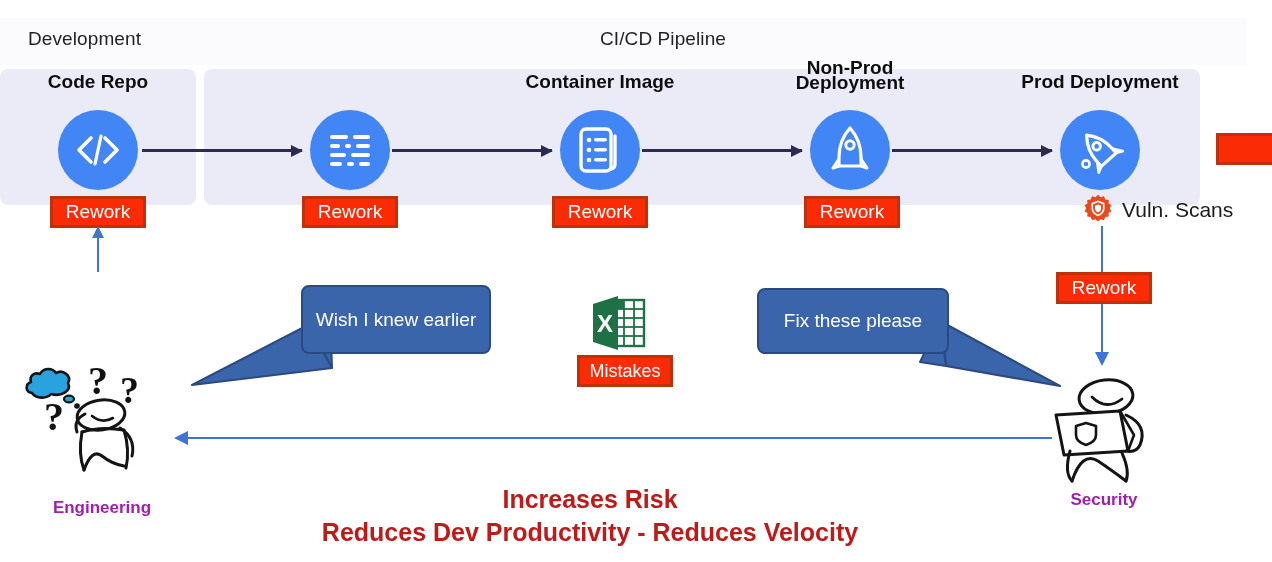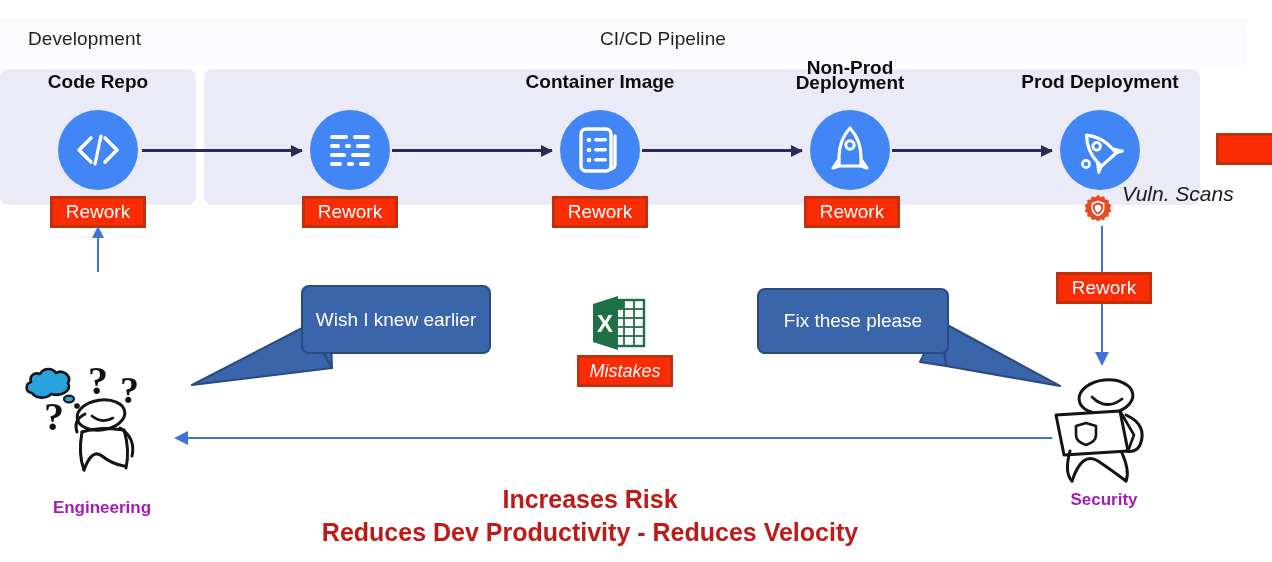--- a/index.html
+++ b/index.html
@@ -44,21 +44,21 @@
           color:#ffffff;font-size:19px;display:flex;align-items:center;justify-content:center;
           text-align:center;line-height:26px;}
 
   
   .tagline{position:absolute;left:0;top:483px;width:1180px;text-align:center;
            color:#bf1a17;font-weight:bold;font-size:25px;line-height:33px;}
 
   
   .person-label{position:absolute;font-size:17px;font-weight:bold;color:#a21caf;text-align:center;}
 
-  .vuln-label{position:absolute;left:1122px;top:182px;font-size:21px;color:#1b1b1b;white-space:nowrap;font-style:italic;}
+  .vuln-label{position:absolute;left:1122px;top:198px;font-size:21px;color:#1b1b1b;white-space:nowrap;}
 </style>
 </head>
 <body>
 
 <div class="stage">
 
   <div class="header-band"></div>
   <div class="band-title" id="t-dev">Development</div>
   <div class="band-title" id="t-cicd">CI/CD Pipeline</div>
 
@@ -197,21 +197,21 @@
         <line x1="25" y1="24" x2="54" y2="24"></line>
       <line x1="25" y1="33" x2="54" y2="33"></line>
         <line x1="25" y1="42" x2="54" y2="42"></line>
       <line x1="34" y1="6" x2="34" y2="52"></line>
         <line x1="44" y1="6" x2="44" y2="52"></line>
     </g>
     <rect x="25" y="6" width="9" height="9" fill="#1e7145"></rect>
     <path d="M3 10 L28 2 L28 56 L3 48 Z" fill="#1e7145"></path>
     <text x="15" y="38" font-family="Liberation Sans, sans-serif" font-size="24" font-weight="bold" fill="#ffffff" text-anchor="middle">X</text>
   </svg>
-  <div class="badge small" style="left:577px;top:355px;width:90px;font-style:italic;">Mistakes</div>
+  <div class="badge small" style="left:577px;top:355px;width:90px;">Mistakes</div>
 
   <svg style="position:absolute;left:16px;top:358px;" width="172" height="124" viewBox="0 0 172 124">
 
     <path d="M24 16 C18 14 13 18 15 24 C9 26 9 34 16 35 C20 41 31 41 35 36
              C45 39 56 33 52 25 C56 18 47 11 40 15 C36 9 27 10 24 16 Z" fill="#29a3dd" stroke="#141414" stroke-width="2.6" stroke-linejoin="round"></path>
     <ellipse cx="53" cy="41" rx="5" ry="3.4" fill="#29a3dd" stroke="#141414" stroke-width="2.2"></ellipse>
     <circle cx="61" cy="48" r="2.8" fill="#141414"></circle>
 
     <text x="72" y="36" font-family="Liberation Serif, serif" font-size="40" font-weight="bold" fill="#111">?</text>
     <text x="104" y="45" font-family="Liberation Serif, serif" font-size="38" font-weight="bold" fill="#111">?</text>

